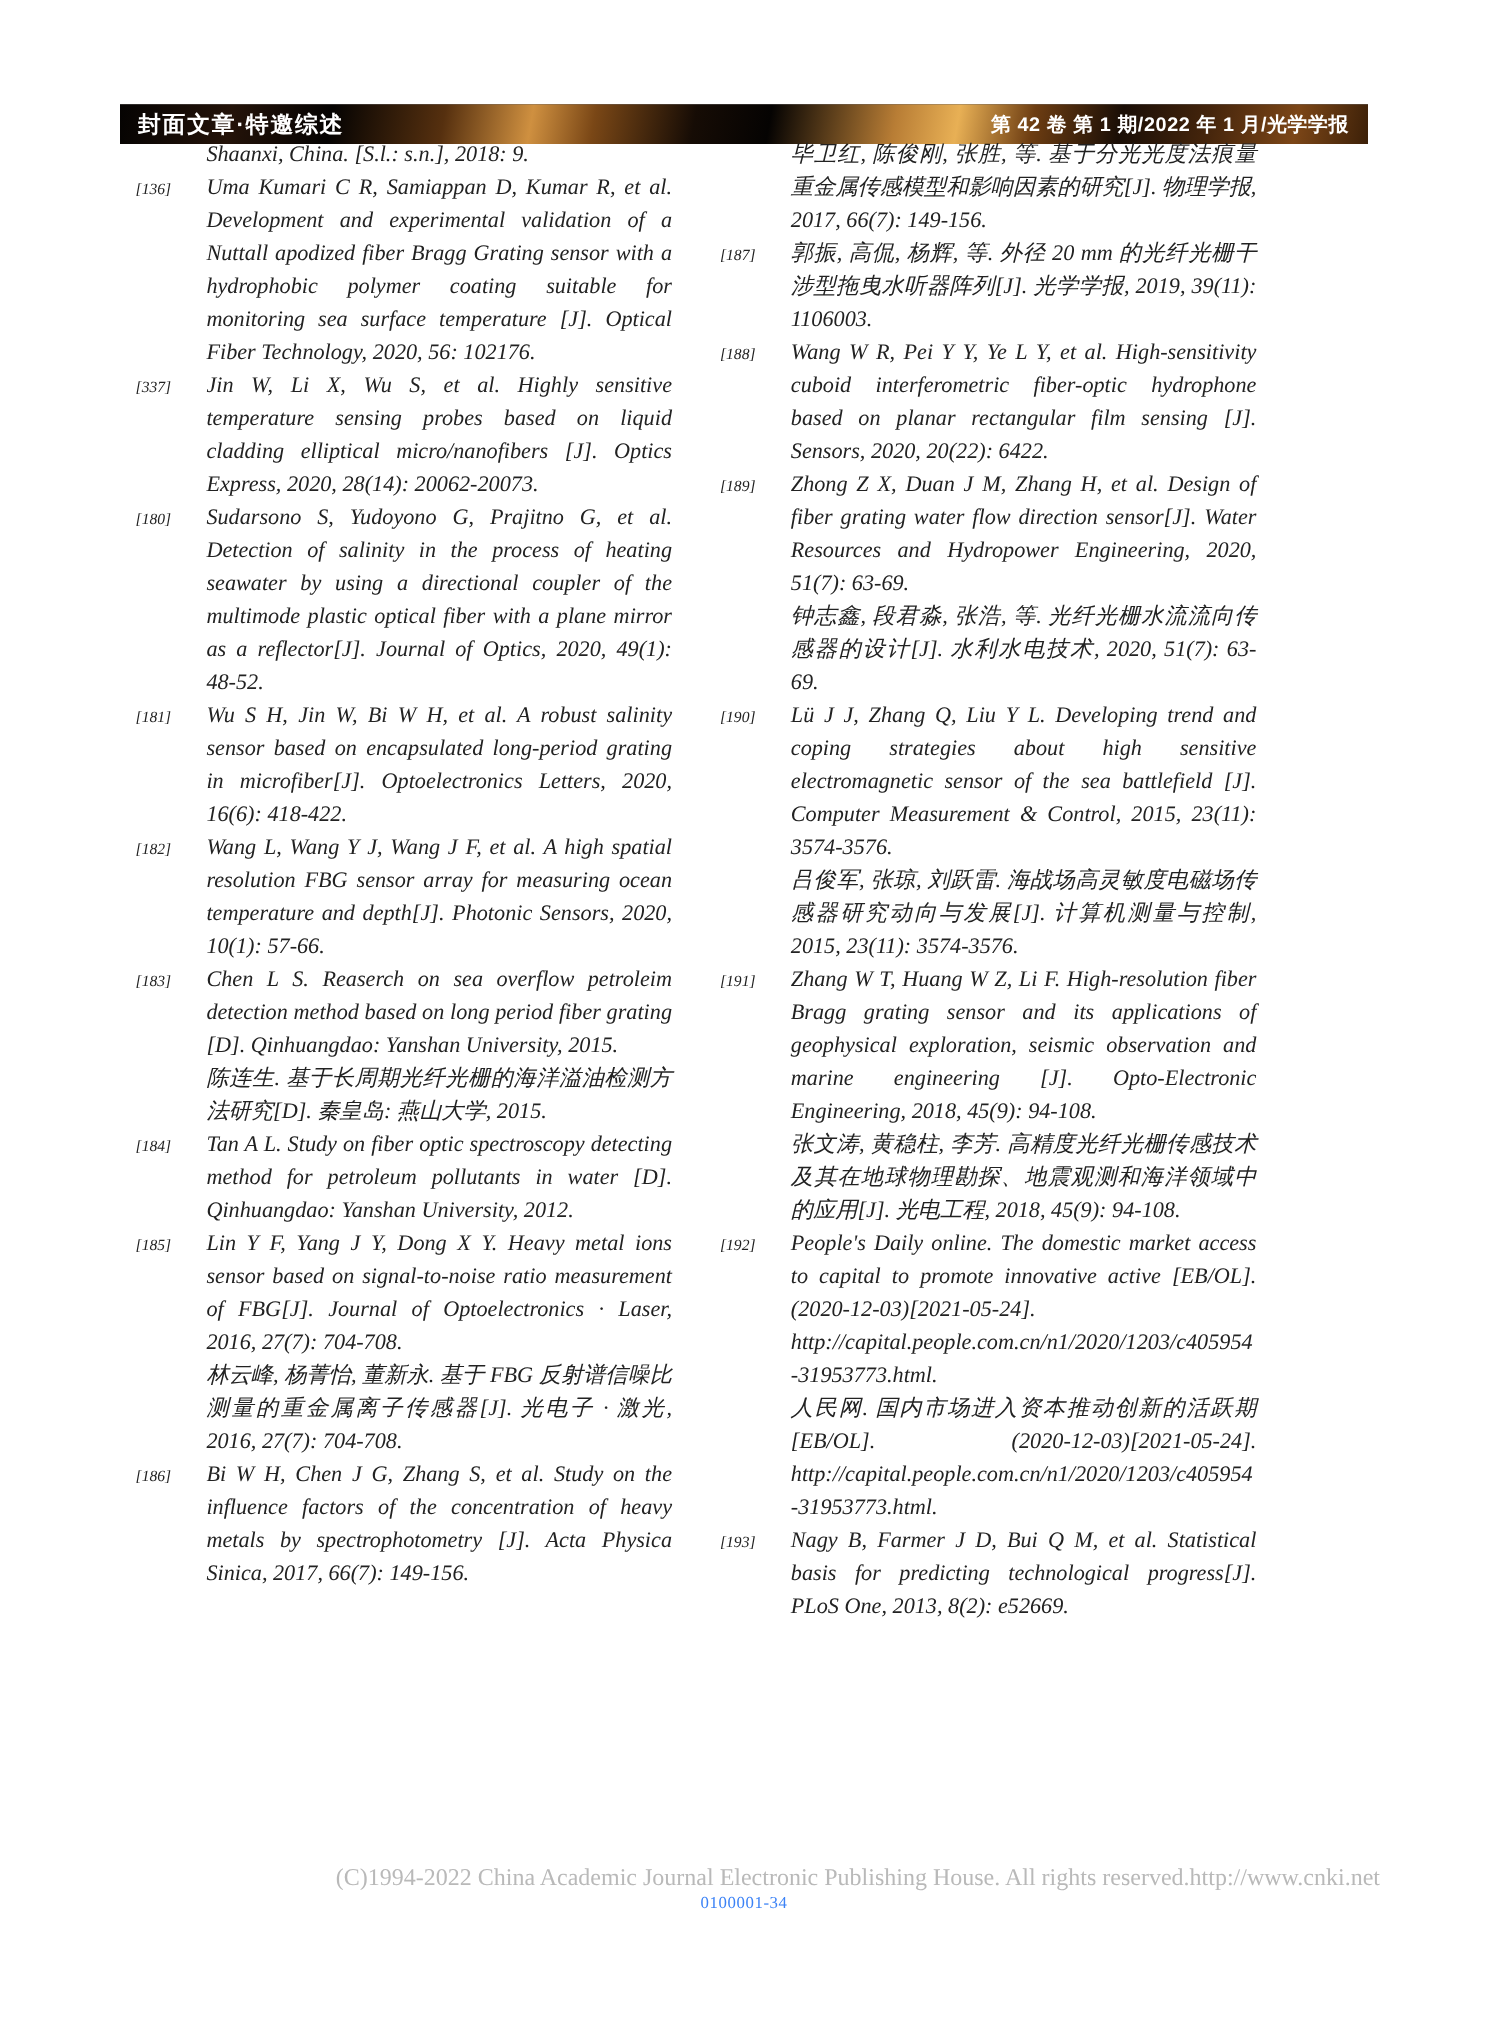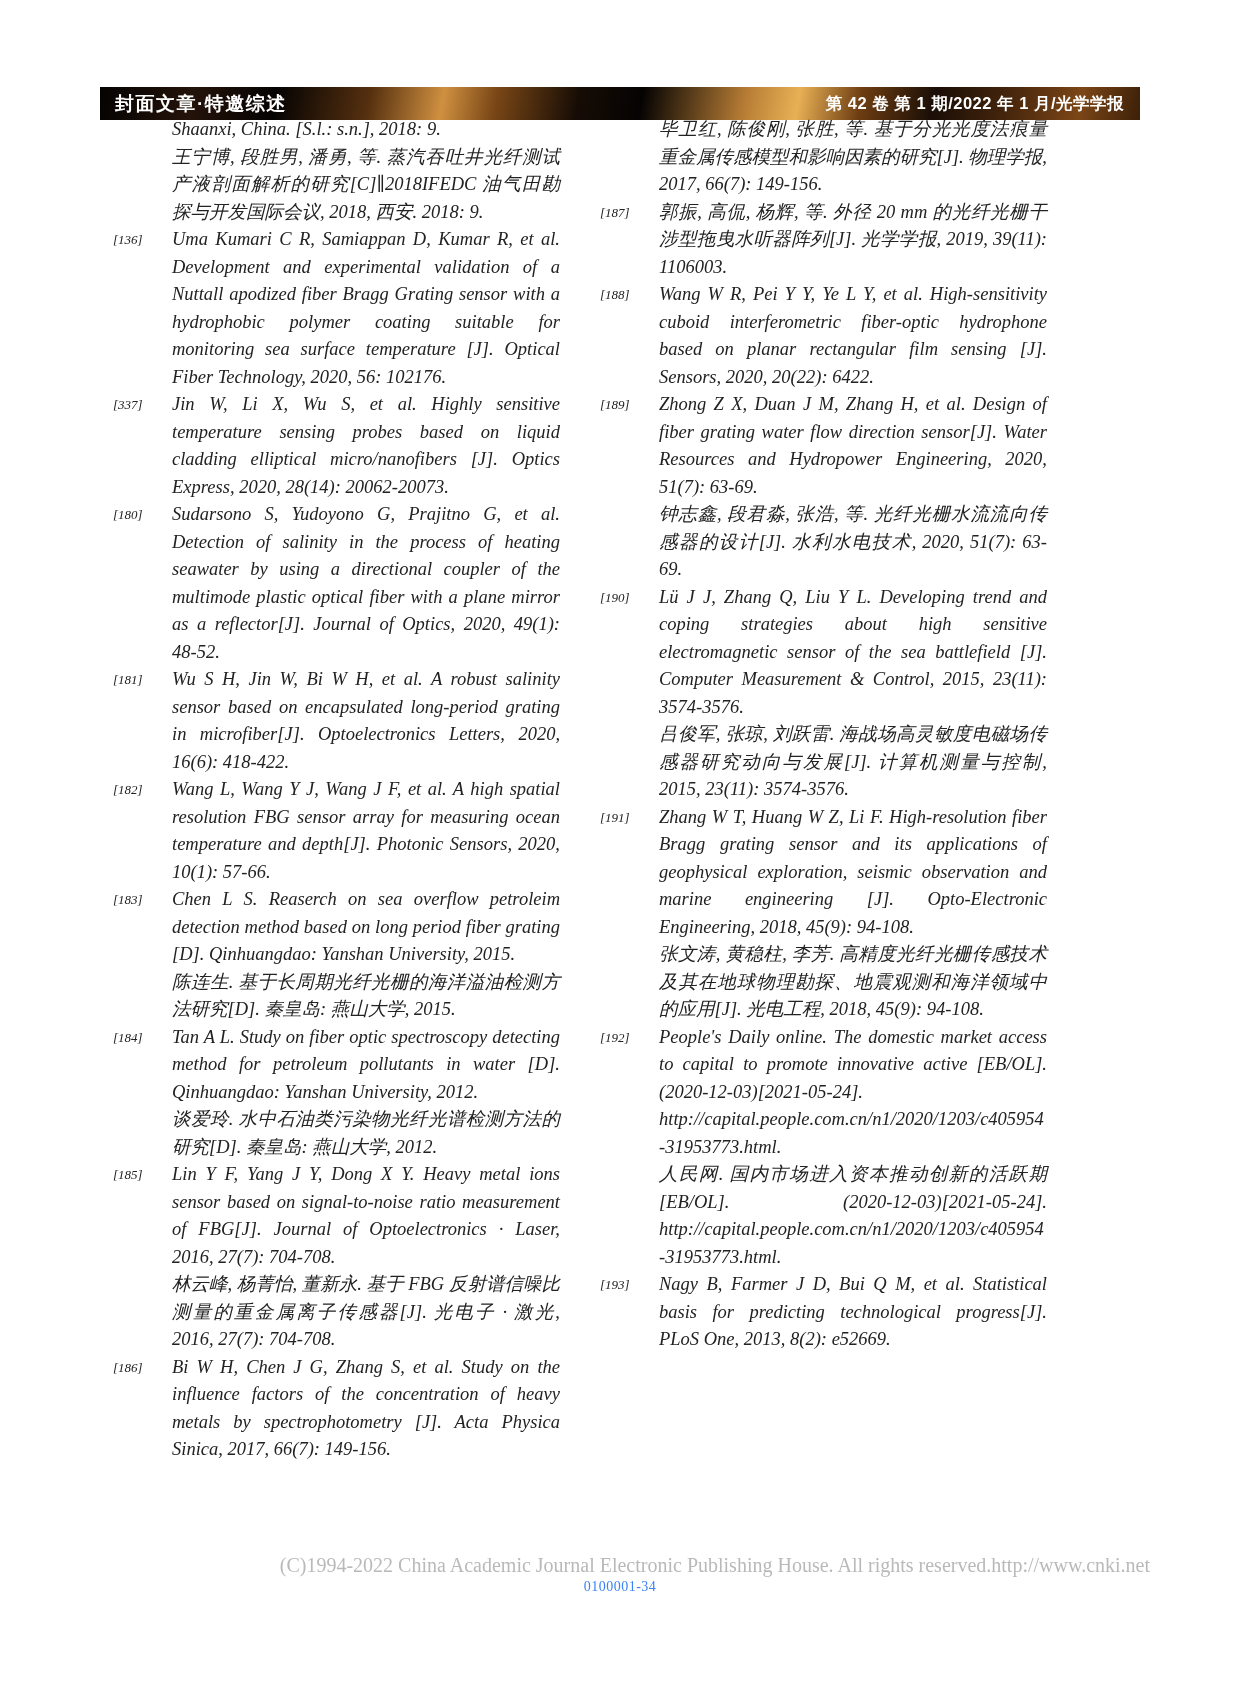--- a/index.html
+++ b/index.html
@@ -64,21 +64,20 @@
   <span class="header-left">封面文章·特邀综述</span>
   <span class="header-right">第 42 卷 第 1 期/2022 年 1 月/光学学报</span>
 </div>
 
 <div class="columns">
   <div class="column" id="col-left">
       <div class="ref-entry">
         <span class="ref-num"></span>
         <div class="ref-body">
           <p class="ref-seg">Shaanxi, China. [S.l.: s.n.], 2018: 9.</p>
-          <p class="ref-seg">王宁博, 段胜男, 潘勇, 等. 蒸汽吞吐井光纤测试产液剖面解析的研究[C]∥2018IFEDC 油气田勘探与开发国际会议, 2018, 西安. 2018: 9.</p>
         </div>
       </div>
       <div class="ref-entry">
         <span class="ref-num">[136]</span>
         <div class="ref-body">
           <p class="ref-seg">Uma Kumari C R, Samiappan D, Kumar R, et al. Development and experimental validation of a Nuttall apodized fiber Bragg Grating sensor with a hydrophobic polymer coating suitable for monitoring sea surface temperature [J]. Optical Fiber Technology, 2020, 56: 102176.</p>
         </div>
       </div>
       <div class="ref-entry">
         <span class="ref-num">[337]</span>
@@ -108,21 +107,20 @@
         <span class="ref-num">[183]</span>
         <div class="ref-body">
           <p class="ref-seg">Chen L S. Reaserch on sea overflow petroleim detection method based on long period fiber grating [D]. Qinhuangdao: Yanshan University, 2015.</p>
           <p class="ref-seg">陈连生. 基于长周期光纤光栅的海洋溢油检测方法研究[D]. 秦皇岛: 燕山大学, 2015.</p>
         </div>
       </div>
       <div class="ref-entry">
         <span class="ref-num">[184]</span>
         <div class="ref-body">
           <p class="ref-seg">Tan A L. Study on fiber optic spectroscopy detecting method for petroleum pollutants in water [D]. Qinhuangdao: Yanshan University, 2012.</p>
-          <p class="ref-seg">谈爱玲. 水中石油类污染物光纤光谱检测方法的研究[D]. 秦皇岛: 燕山大学, 2012.</p>
         </div>
       </div>
       <div class="ref-entry">
         <span class="ref-num">[185]</span>
         <div class="ref-body">
           <p class="ref-seg">Lin Y F, Yang J Y, Dong X Y. Heavy metal ions sensor based on signal-to-noise ratio measurement of FBG[J]. Journal of Optoelectronics · Laser, 2016, 27(7): 704-708.</p>
           <p class="ref-seg">林云峰, 杨菁怡, 董新永. 基于 FBG 反射谱信噪比测量的重金属离子传感器[J]. 光电子 · 激光, 2016, 27(7): 704-708.</p>
         </div>
       </div>
       <div class="ref-entry">

